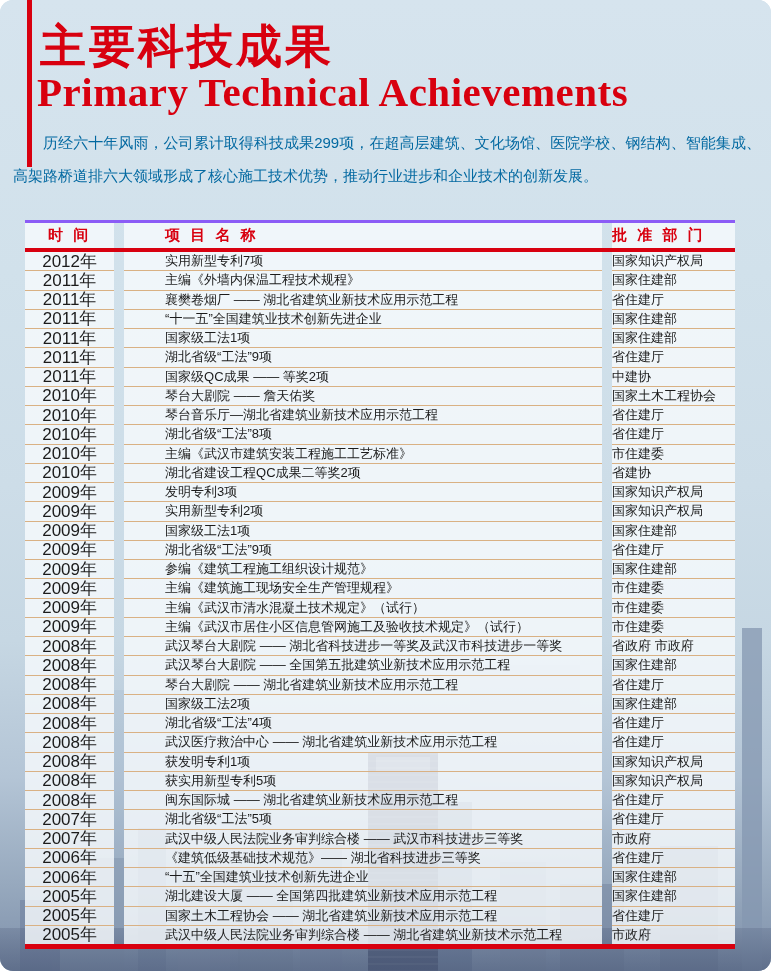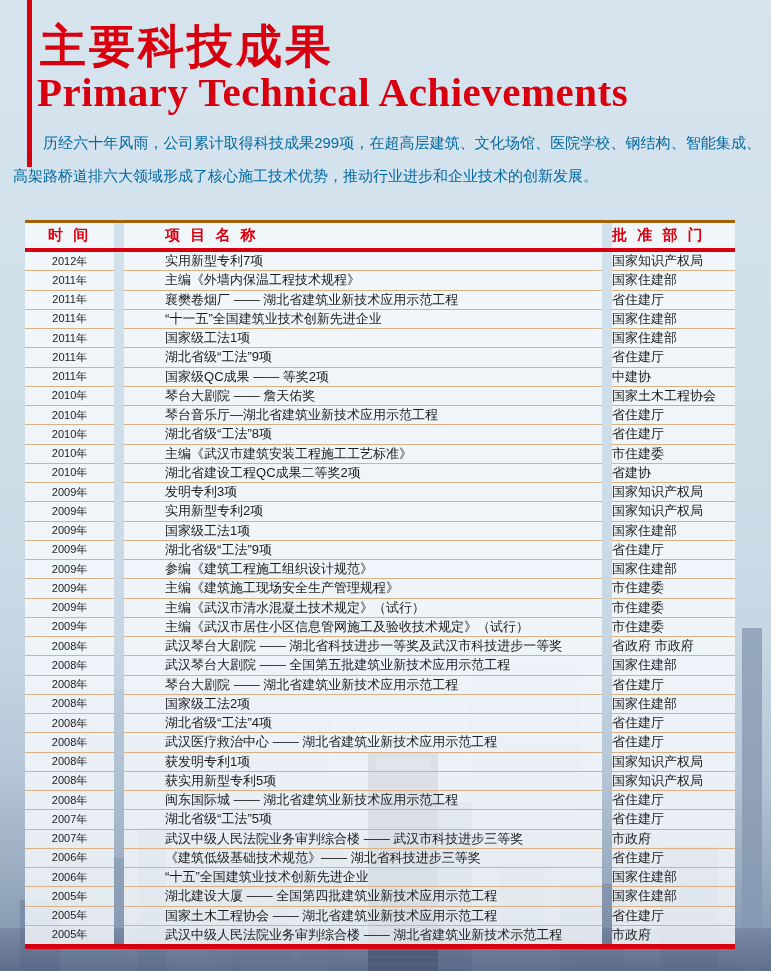--- a/index.html
+++ b/index.html
@@ -1,17 +1,17 @@
 <!DOCTYPE html>
 <html><head>
 <meta charset="utf-8">
 <style>
   html,body{margin:0;padding:0;}
   body{font-family:"Liberation Sans","DejaVu Sans",sans-serif;}
-  .canvas{position:relative;width:771px;height:971px;overflow:hidden;background:#cfdfe9;}
+  .canvas{position:relative;width:771px;height:971px;overflow:hidden;background:#cfdfe9;border-radius:13px;}
 
   
   .bg{position:absolute;inset:0;z-index:0;
       background:linear-gradient(180deg,#d6e4ee 0%,#d1e1eb 28%,#cddde8 50%,#c6d7e3 66%,#b4c5d6 80%,#97a9be 91%,#7e90aa 100%);}
   .bld{position:absolute;bottom:0;}
   .haze1{left:60px;top:690px;width:150px;background:#9db0c5;opacity:.18;}
   .haze2{left:470px;top:665px;width:110px;background:#9db0c5;opacity:.16;}
   .haze3{left:240px;top:720px;width:90px;background:#a3b4c8;opacity:.15;}
   .tower-main{left:368px;top:753px;width:70px;background:#4d5a78;opacity:.88;
       background-image:repeating-linear-gradient(180deg,rgba(255,255,255,.08) 0 2px,rgba(0,0,0,0) 2px 7px);}
@@ -34,28 +34,28 @@
   .content{position:absolute;inset:0;z-index:1;}
   .red-bar{position:absolute;left:27px;top:0;width:5px;height:167px;background:#d8000f;}
   .title-cn{position:absolute;left:40px;top:16px;font-size:46px;font-weight:900;color:#d8000f;letter-spacing:3px;}
   .title-en{position:absolute;left:37px;top:68px;font-size:41px;font-weight:700;color:#d8000f;
       font-family:"Liberation Serif","DejaVu Serif",serif;letter-spacing:.5px;}
   .intro{position:absolute;left:13px;top:126px;width:748px;font-size:15px;line-height:33px;color:#0369a1;
       text-indent:2em;text-align:justify;}
 
   
   .ach-table{position:absolute;left:25px;top:220px;width:710px;}
-  .thead{display:flex;border-top:3px solid #a16207;border-bottom:4px solid #d8000f;height:25px;}
+  .thead{display:flex;border-top:3px solid #8b5cf6;border-bottom:4px solid #d8000f;height:25px;}
   .tbody{display:flex;flex-direction:column;height:692px;}
   .row{display:flex;flex:1 1 auto;min-height:0;}
   .cell{background:rgba(247,250,253,.82);display:flex;align-items:center;border-bottom:1px solid #d9b184;
       font-size:13px;color:#1b1b1b;white-space:nowrap;overflow:hidden;}
   .row:last-child .cell{border-bottom:none;}
   .thead .cell{border-bottom:none;font-size:15px;font-weight:700;color:#d8000f;letter-spacing:3px;}
-  .c-year{width:90px;justify-content:center;font-size:11px;}
+  .c-year{width:90px;justify-content:center;font-size:17px;}
   .c-gap{width:10px;background:transparent;border:none !important;}
   .c-project{width:441px;padding-left:41px;}
   .c-dept{width:124px;}
   .red-bottom{height:5px;background:#d8000f;}
 </style>
 </head>
 <body>
 
 <div class="canvas">
 

